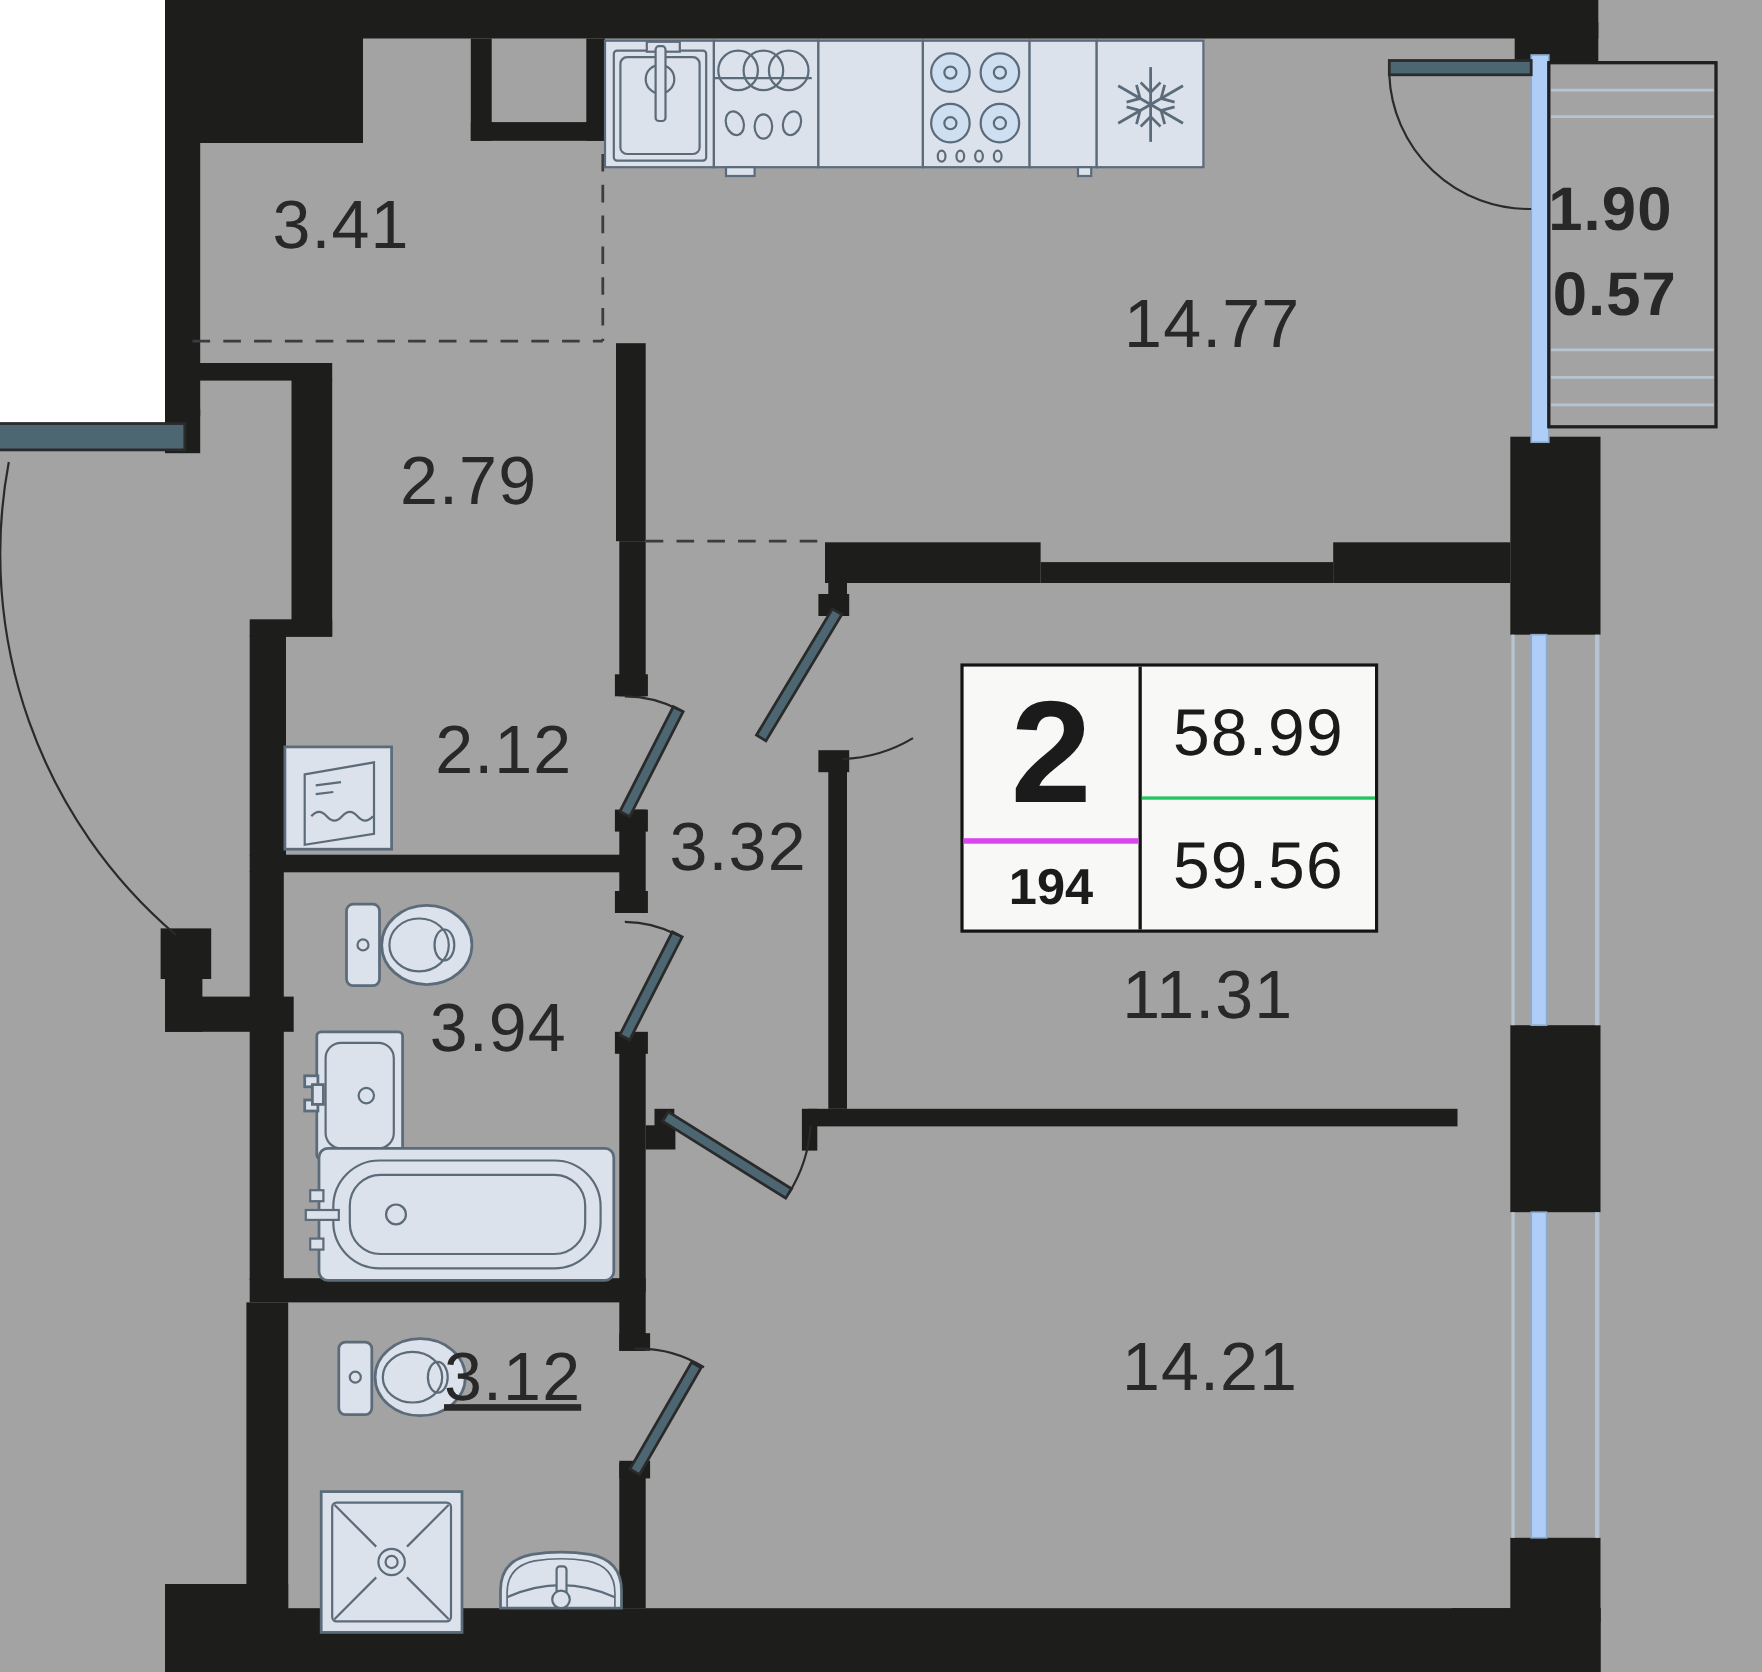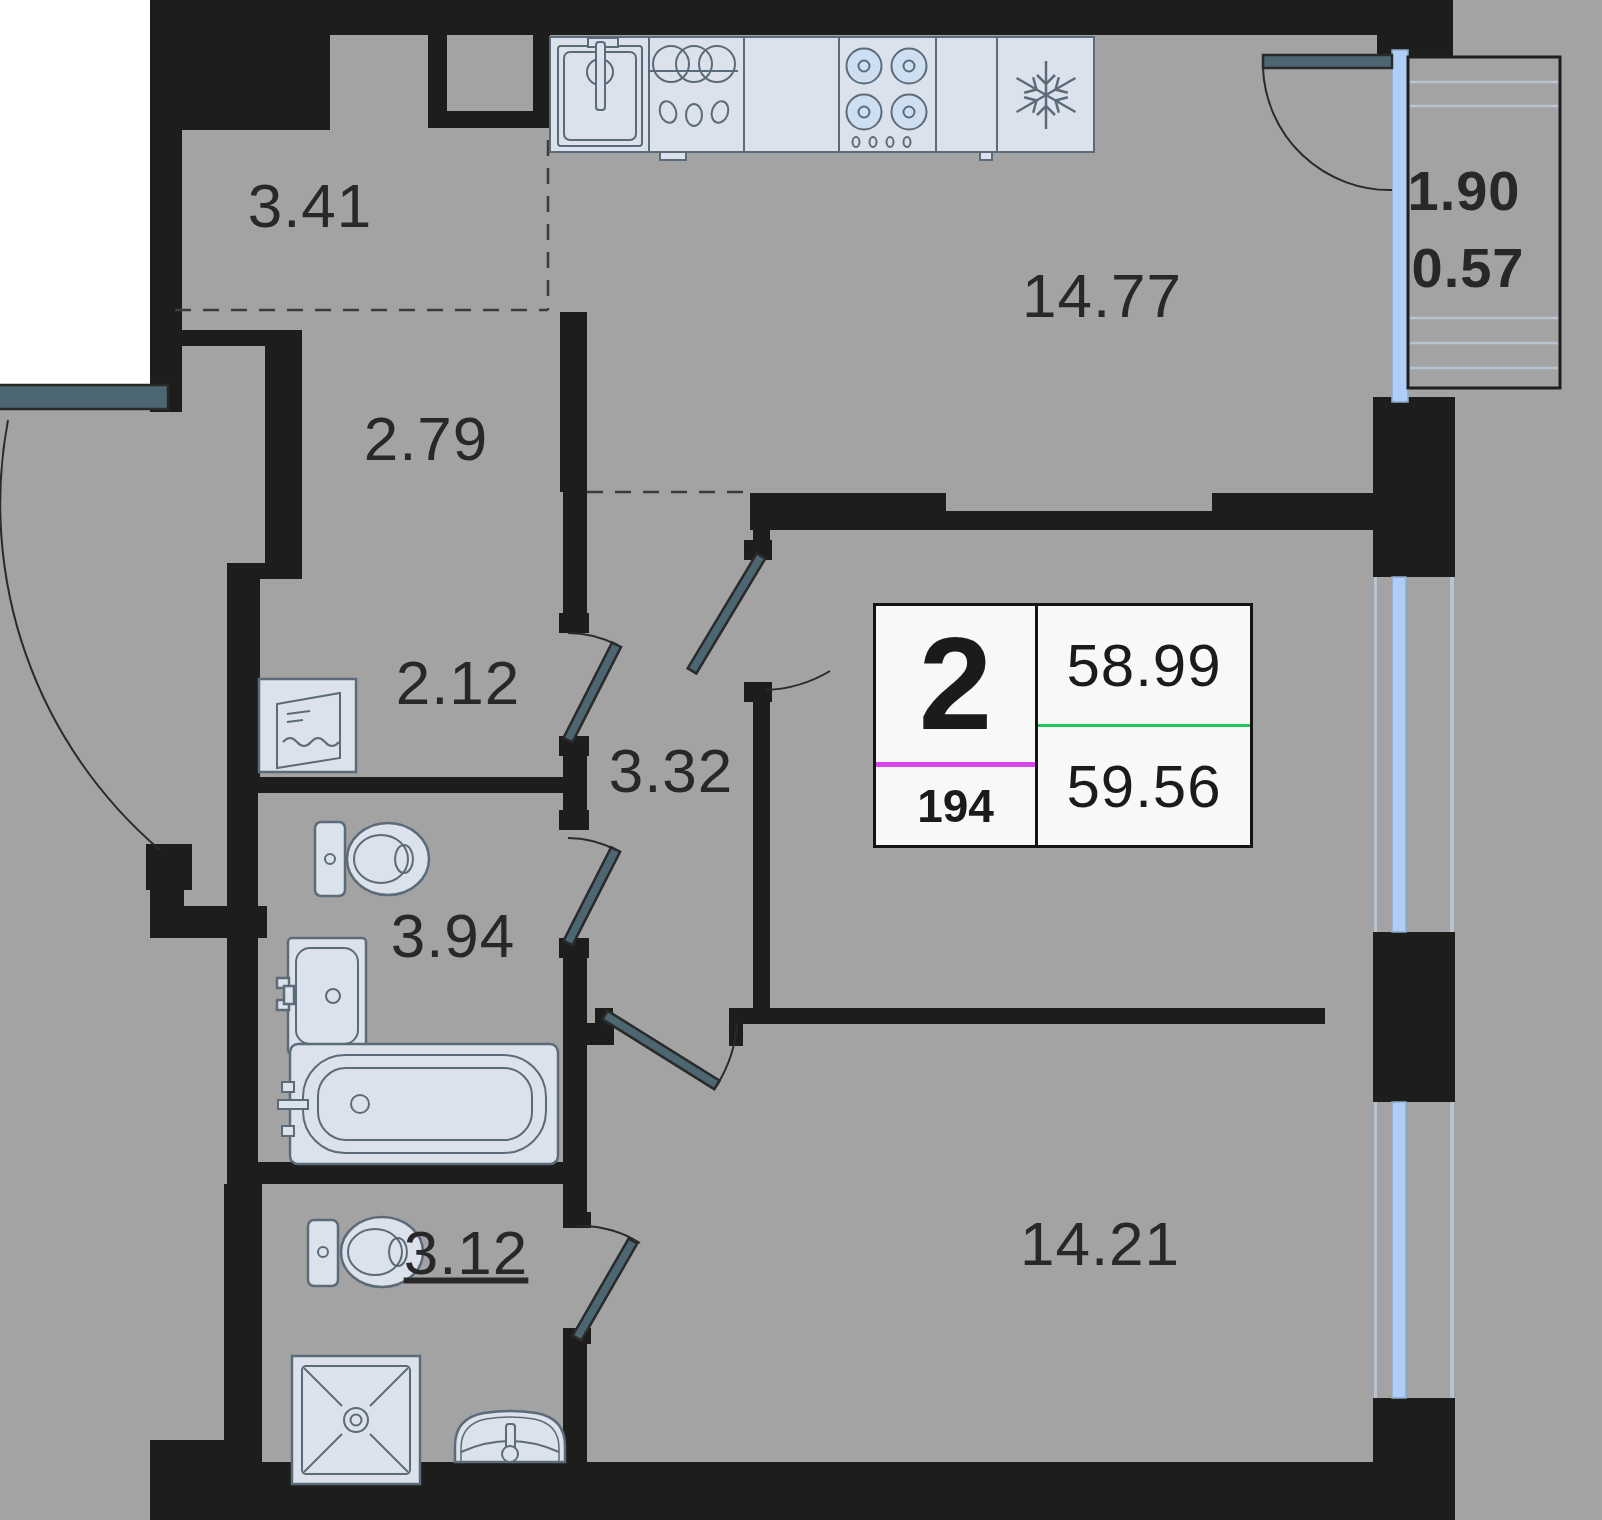--- a/index.html
+++ b/index.html
@@ -312,20 +312,21 @@
   </g>
 </svg>
 
   <div class="label" style="left:310px;top:205px;">3.41</div>
   <div class="label" style="left:426px;top:438px;">2.79</div>
   <div class="label" style="left:458px;top:682px;">2.12</div>
   <div class="label" style="left:655px;top:770px;margin-left:16px;">3.32</div>
   <div class="label" style="left:453px;top:935px;">3.94</div>
   <div class="label" style="left:466px;top:1252px;text-decoration:underline;">3.12</div>
   <div class="label" style="left:1102px;top:295px;">14.77</div>
+  <div class="label" style="left:1098px;top:905px;">11.31</div>
   <div class="label" style="left:1100px;top:1243px;">14.21</div>
   <div class="label balcony" style="left:1464px;top:190px;">1.90</div>
   <div class="label balcony" style="left:1468px;top:267px;">0.57</div>
 
   <div class="info-table">
     <div class="col-left">
       <div class="cell rooms-count">2</div>
       <div class="cell apt-number">194</div>
     </div>
     <div class="col-right">

